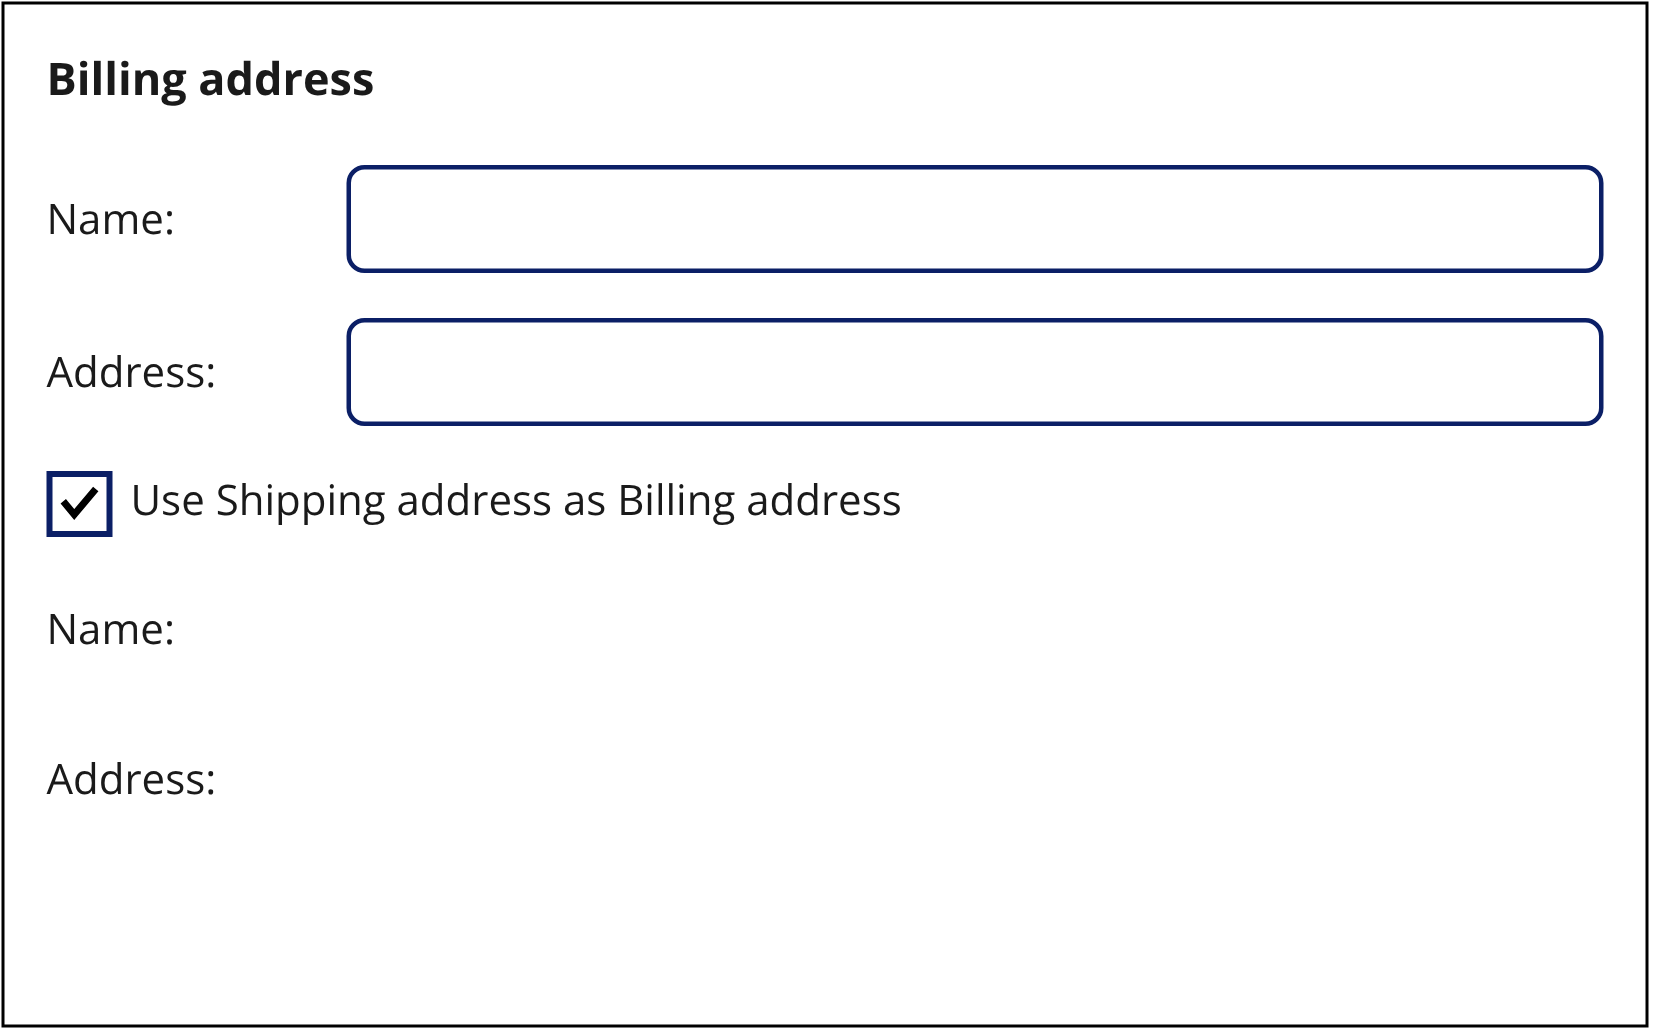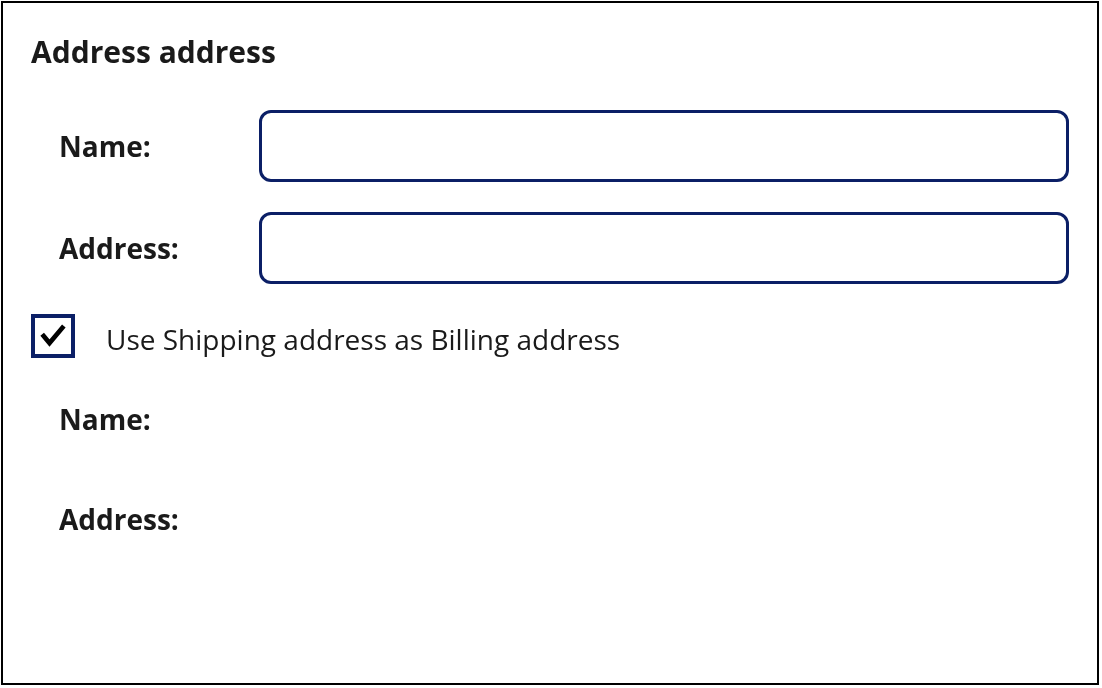--- a/index.html
+++ b/index.html
@@ -39,40 +39,39 @@
       display: flex;
       align-items: center;
       margin-bottom: 62px;
       margin-top: 42px;
     }
     .form-row-noinput.last {
       margin-bottom: 0;
     }
     .field-label {
       font-size: 28px;
-      font-weight: 700;
+      font-weight: 400;
       color: #1a1a1a;
       width: 200px;
       flex-shrink: 0;
-      margin-left: 28px;
     }
     .field-input {
       flex: 1;
       height: 72px;
       border: 3px solid #0b1f66;
       border-radius: 12px;
       font-size: 26px;
       padding: 0 16px;
       background: #ffffff;
       outline: none;
     }
     .checkbox-row {
       display: flex;
-      align-items: flex-end;
-      gap: 31px;
+      align-items: flex-start;
+      gap: 12px;
     }
     .checkbox-box {
       width: 44px;
       height: 44px;
       border: 4px solid #0b1f66;
       background: #ffffff;
       display: flex;
       align-items: center;
       justify-content: center;
       cursor: pointer;
@@ -86,21 +85,21 @@
       font-size: 28px;
       font-weight: 400;
       color: #1a1a1a;
     }
   </style>
 </head>
 <body>
 
 <div class="container">
 
-  <h2 class="section-heading">Address address</h2>
+  <h2 class="section-heading">Billing address</h2>
 
   <div class="form-row">
     <label class="field-label">Name:</label>
     <input type="text" class="field-input" value="" style="">
   </div>
 
   <div class="form-row">
     <label class="field-label">Address:</label>
     <input type="text" class="field-input" value="" style="">
   </div>

